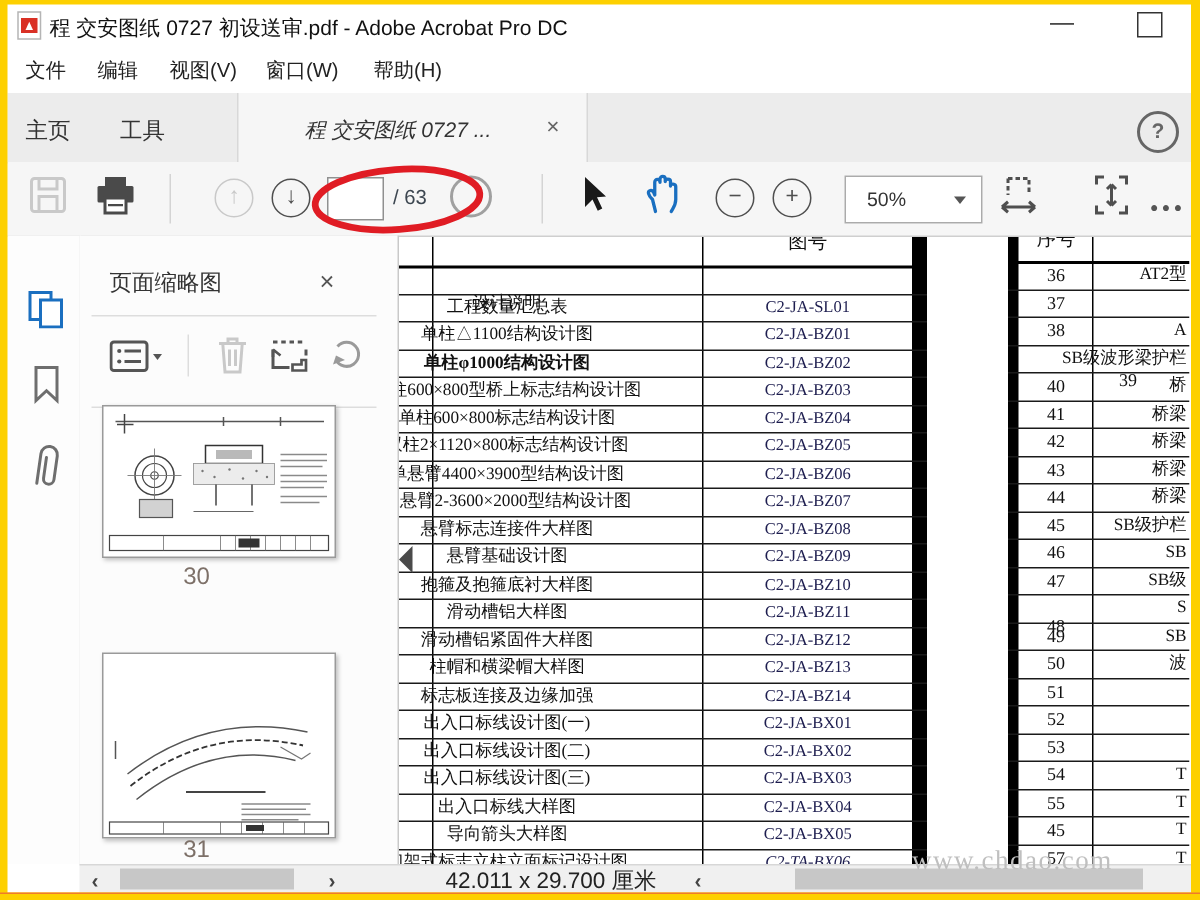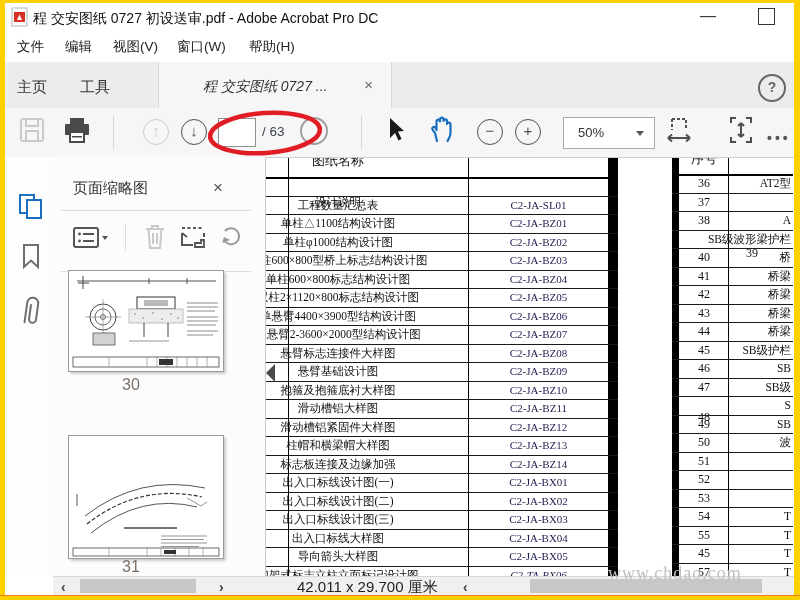--- a/index.html
+++ b/index.html
@@ -299,35 +299,35 @@
 </div>
 
 <div class="abs" id="document">
 
   <div class="abs vline" style="left:22px;width:1px;"></div>
   <div class="abs vline" style="left:202px;width:1px;"></div>
   <div class="abs vline" style="left:342px;width:10px;"></div>
   <div class="abs vline" style="left:406px;width:7px;"></div>
   <div class="abs vline" style="left:462px;width:1px;"></div>
 
-  <div class="abs th" style="left:-58px;top:-6px;width:260px;">图纸名称</div>
+  <div class="abs th" style="left:203px;top:-6px;width:139px;">图号</div>
   <div class="abs th" style="left:414px;top:-8px;width:48px;">序号</div>
   <div class="abs" style="left:0;top:19px;width:352px;height:1.5px;background:#000;"></div>
   <div class="abs" style="left:406px;top:16px;width:121px;height:1.5px;background:#000;"></div>
   <div id="doc-rows">
         <div class="ser abs tname" style="left: -58px; top: 19px; margin-top: 16px;">设计说明</div>
         <div class="ser abs tcode" style="top: 19px;"></div>
         <div class="abs hline" style="left: 0px; top: 37.5px; width: 352px;"></div>
         <div class="ser abs tname" style="left: -58px; top: 37.5px;">工程数量汇总表</div>
         <div class="ser abs tcode" style="top: 37.5px;">C2-JA-SL01</div>
         <div class="abs hline" style="left: 0px; top: 56px; width: 352px;"></div>
         <div class="ser abs tname" style="left: -58px; top: 56px;">单柱△1100结构设计图</div>
         <div class="ser abs tcode" style="top: 56px;">C2-JA-BZ01</div>
         <div class="abs hline" style="left: 0px; top: 74.5px; width: 352px;"></div>
-        <div class="ser abs tname" style="left: -58px; top: 74.5px;">单柱φ1000结构设计图</div>
+        <div class="ser abs tname" style="left: -58px; top: 74.5px; font-weight: bold;">单柱φ1000结构设计图</div>
         <div class="ser abs tcode" style="top: 74.5px;">C2-JA-BZ02</div>
         <div class="abs hline" style="left: 0px; top: 93px; width: 352px;"></div>
         <div class="ser abs tname" style="left: -58px; top: 93px;">单柱600×800型桥上标志结构设计图</div>
         <div class="ser abs tcode" style="top: 93px;">C2-JA-BZ03</div>
         <div class="abs hline" style="left: 0px; top: 111.5px; width: 352px;"></div>
         <div class="ser abs tname" style="left: -58px; top: 111.5px;">单柱600×800标志结构设计图</div>
         <div class="ser abs tcode" style="top: 111.5px;">C2-JA-BZ04</div>
         <div class="abs hline" style="left: 0px; top: 130px; width: 352px;"></div>
         <div class="ser abs tname" style="left: -58px; top: 130px;">双柱2×1120×800标志结构设计图</div>
         <div class="ser abs tcode" style="top: 130px;">C2-JA-BZ05</div>

